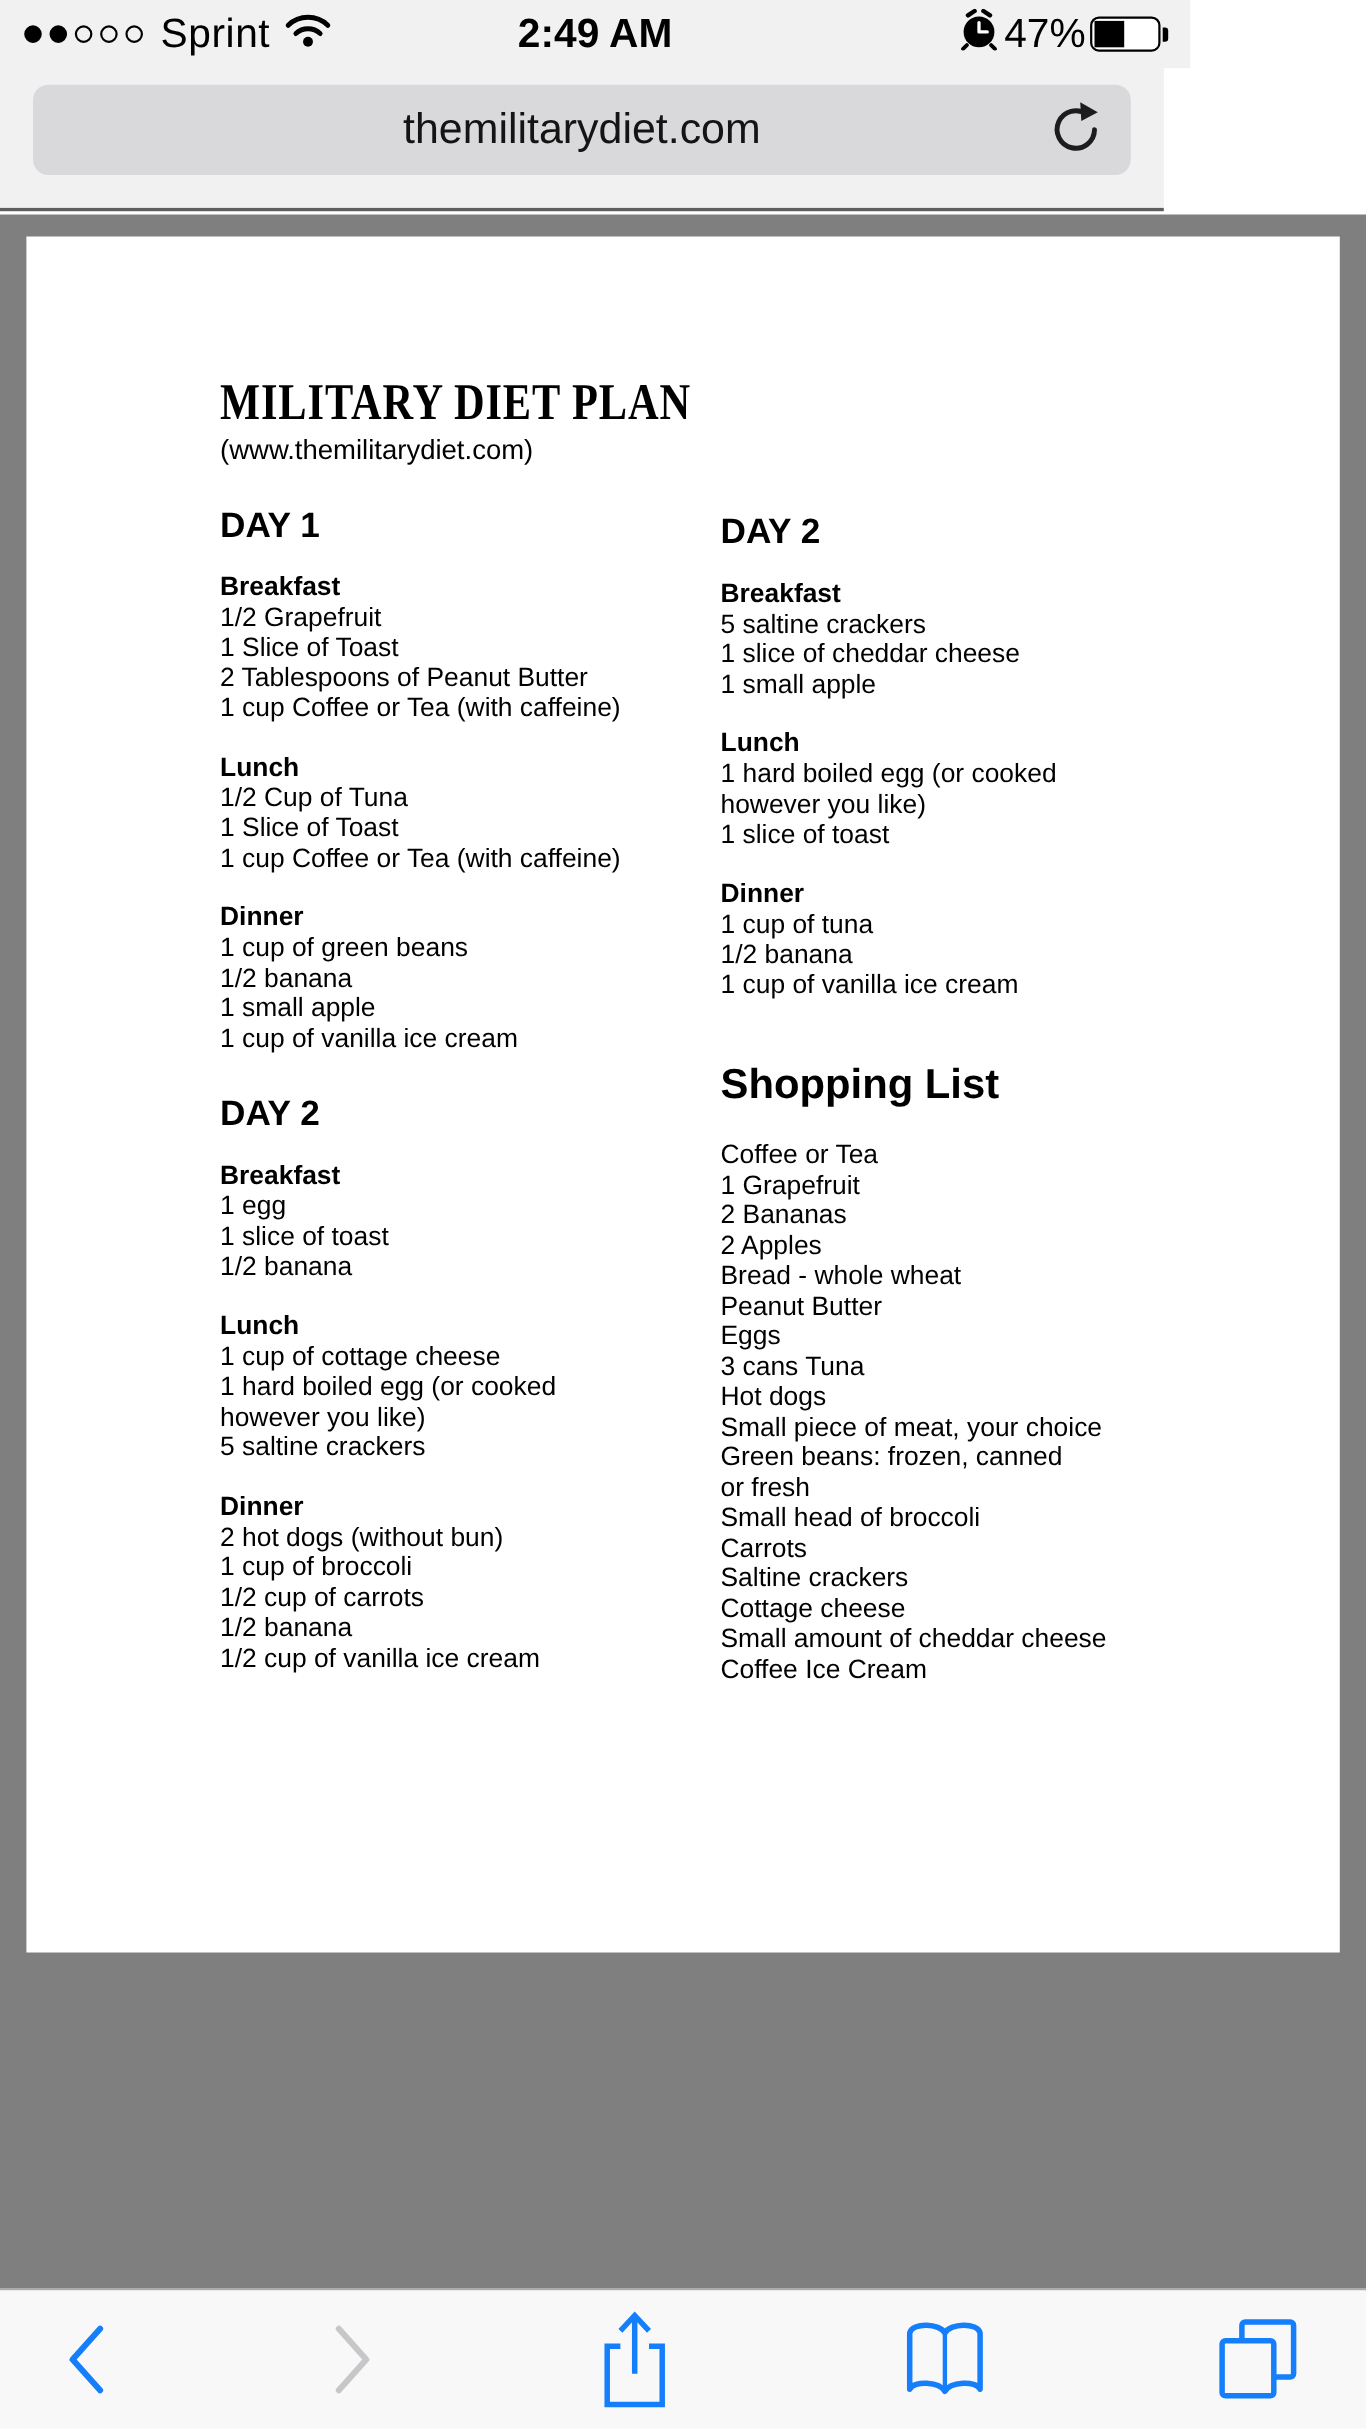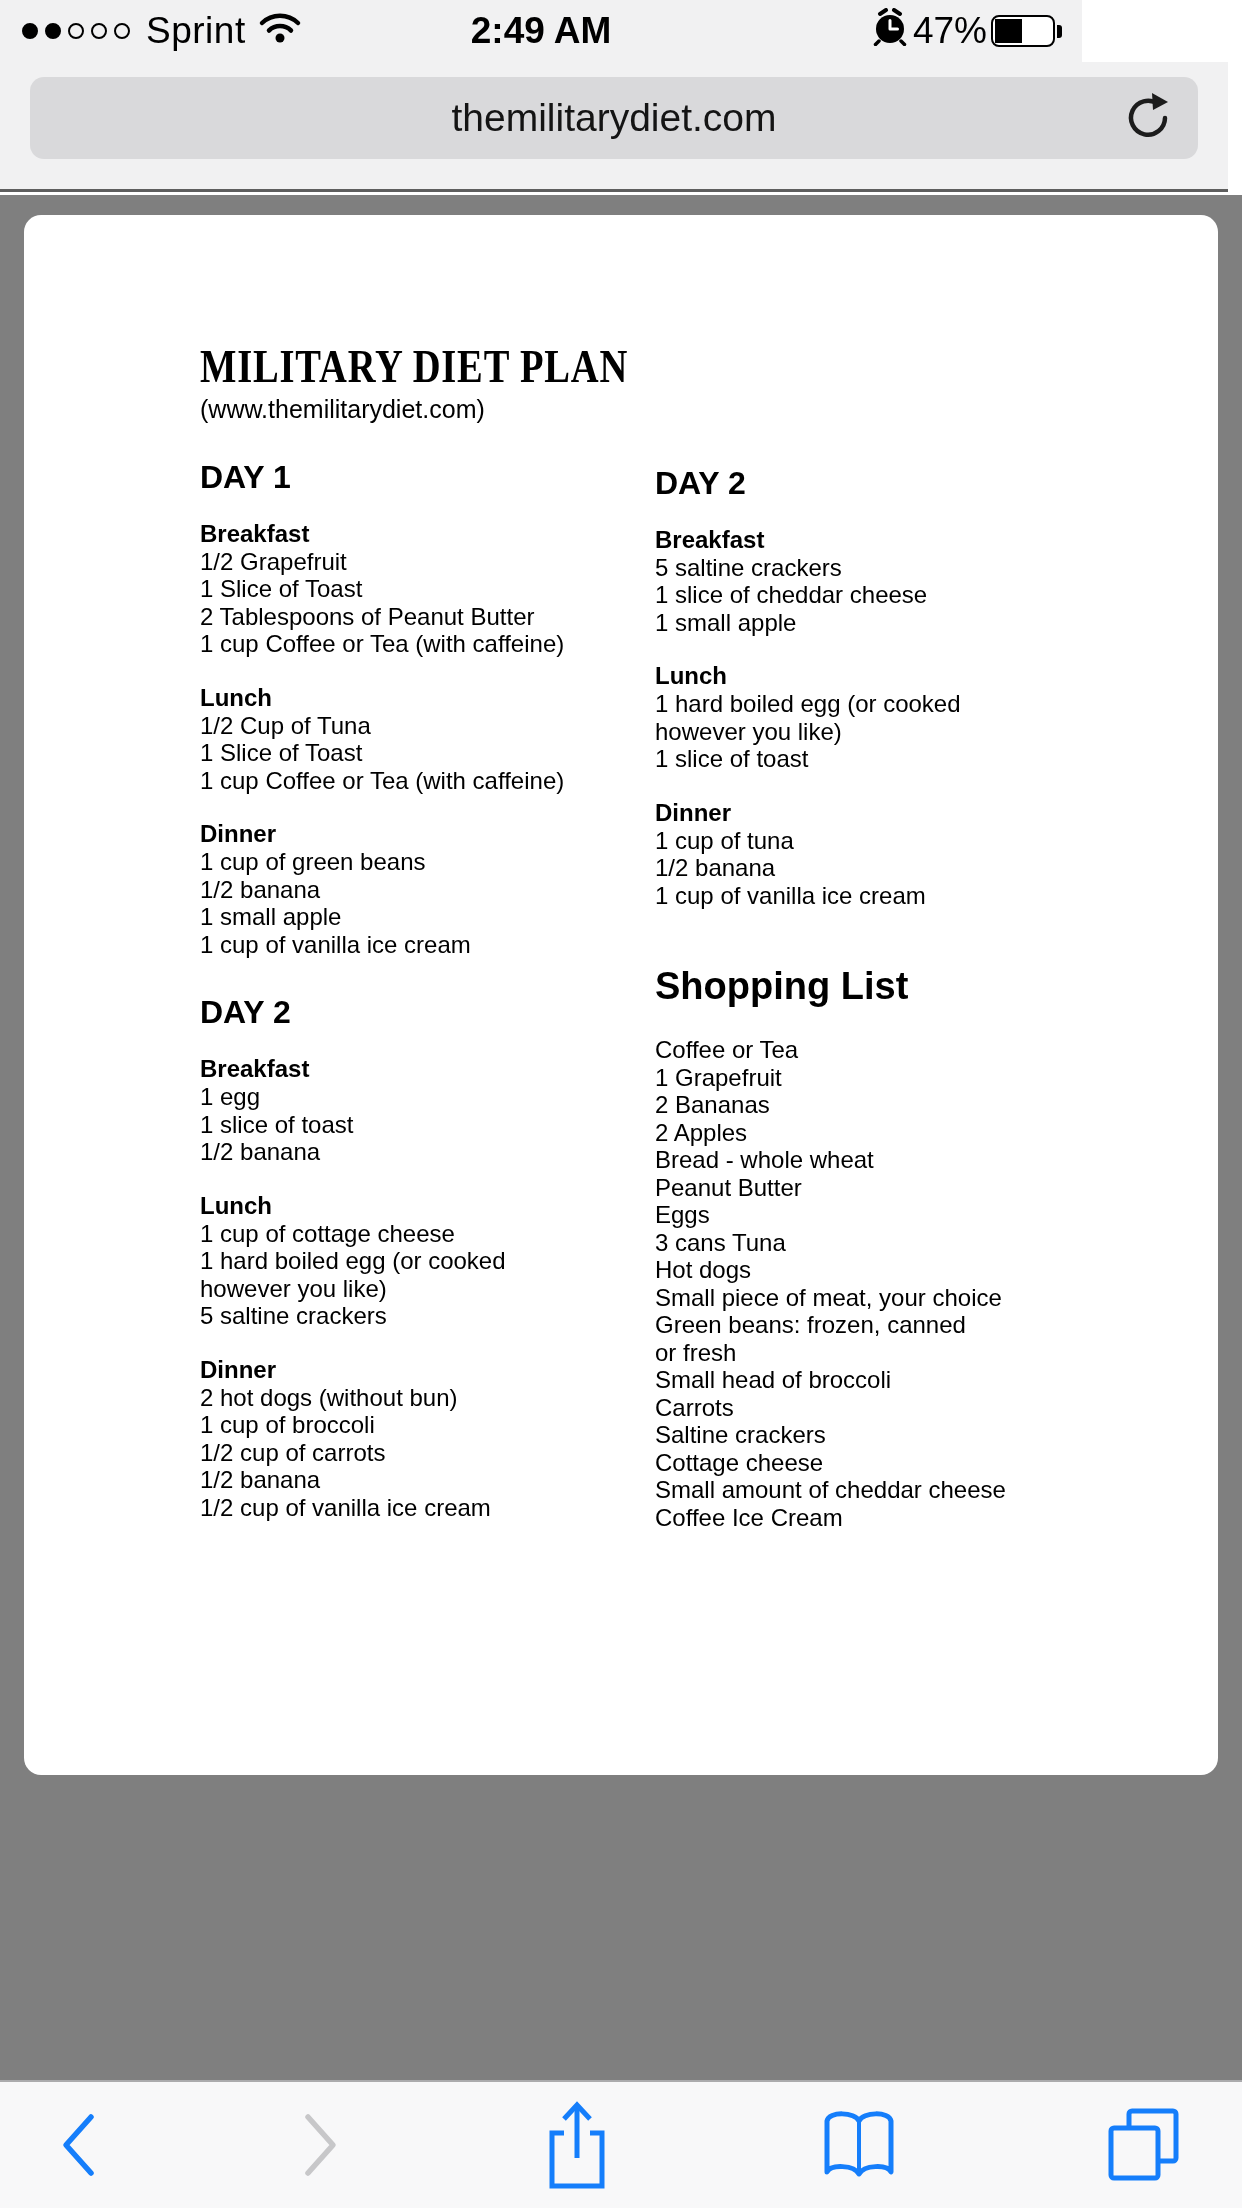--- a/index.html
+++ b/index.html
@@ -29,42 +29,41 @@
   .sb-right { position:absolute; right:20px; display:flex; align-items:center; gap:4px; }
   .battery-shell {
     width:64px; height:32px; border:2.5px solid #000; border-radius:8px;
     position:relative; background:#fff; overflow:hidden;
   }
   .battery-fill { position:absolute; left:2px; top:2px; bottom:2px; width:45%; background:#000; }
   .battery-nub { width:5px; height:13px; background:#000; border-radius:0 3px 3px 0; margin-left:2px; }
 
   
   .url-region {
-    position:absolute; top:62px; left:0; width:1228px; height:130px;
+    position:absolute; top:62px; left:0; width:1058px; height:130px;
     background:#f1f1f2;
     border-bottom:3px solid #5e5e5e;
   }
   .url-field {
     position:absolute; left:30px; right:30px; top:15px; height:82px;
     background:#d9d9db; border-radius:14px;
     display:flex; align-items:center; justify-content:center;
   }
   .url-text { font-size:39px; color:#141414; }
   .refresh-btn { position:absolute; right:22px; top:14px; width:54px; height:54px;
     display:flex; align-items:center; justify-content:center; }
 
   
   .viewport {
     position:absolute; top:195px; left:0; width:1242px; height:1885px;
     background:#7f7f7f;
   }
   .page {
     position:absolute; left:24px; top:20px; width:1194px; height:1560px;
     background:#ffffff;
-    border-radius:17px;
   }
   .doc-title {
     position:absolute; left:176px; top:128px;
     font-family:"Liberation Serif", "DejaVu Serif", serif;
     font-weight:700; font-size:47px; line-height:1;
     letter-spacing:1px;
     transform:scaleX(0.82); transform-origin:left center;
     white-space:nowrap;
   }
   .doc-subtitle {

